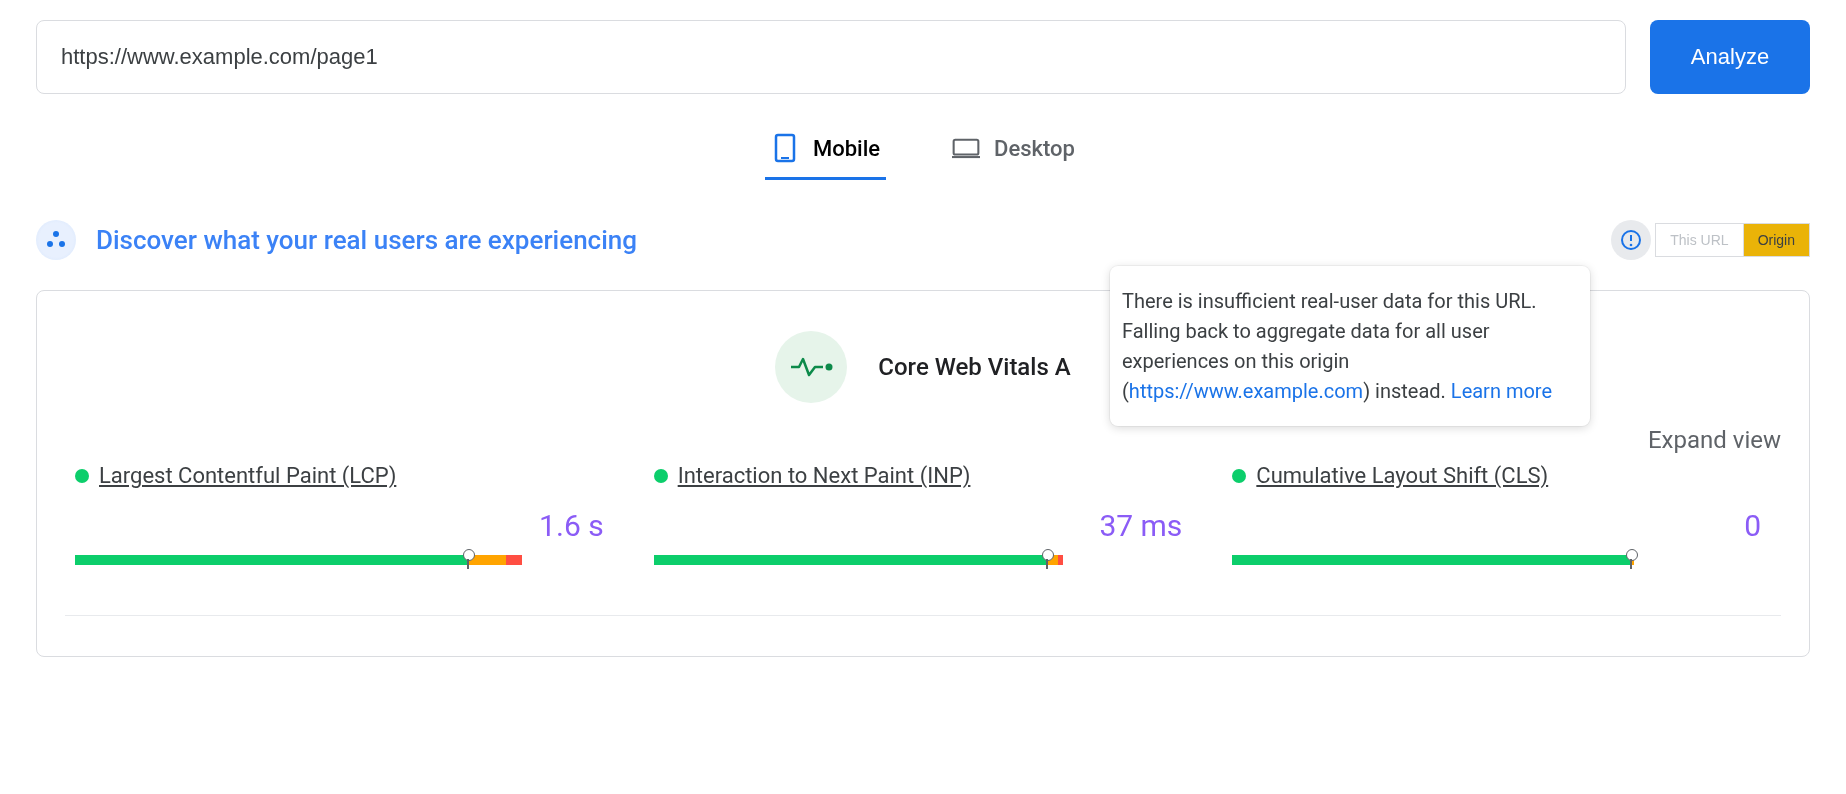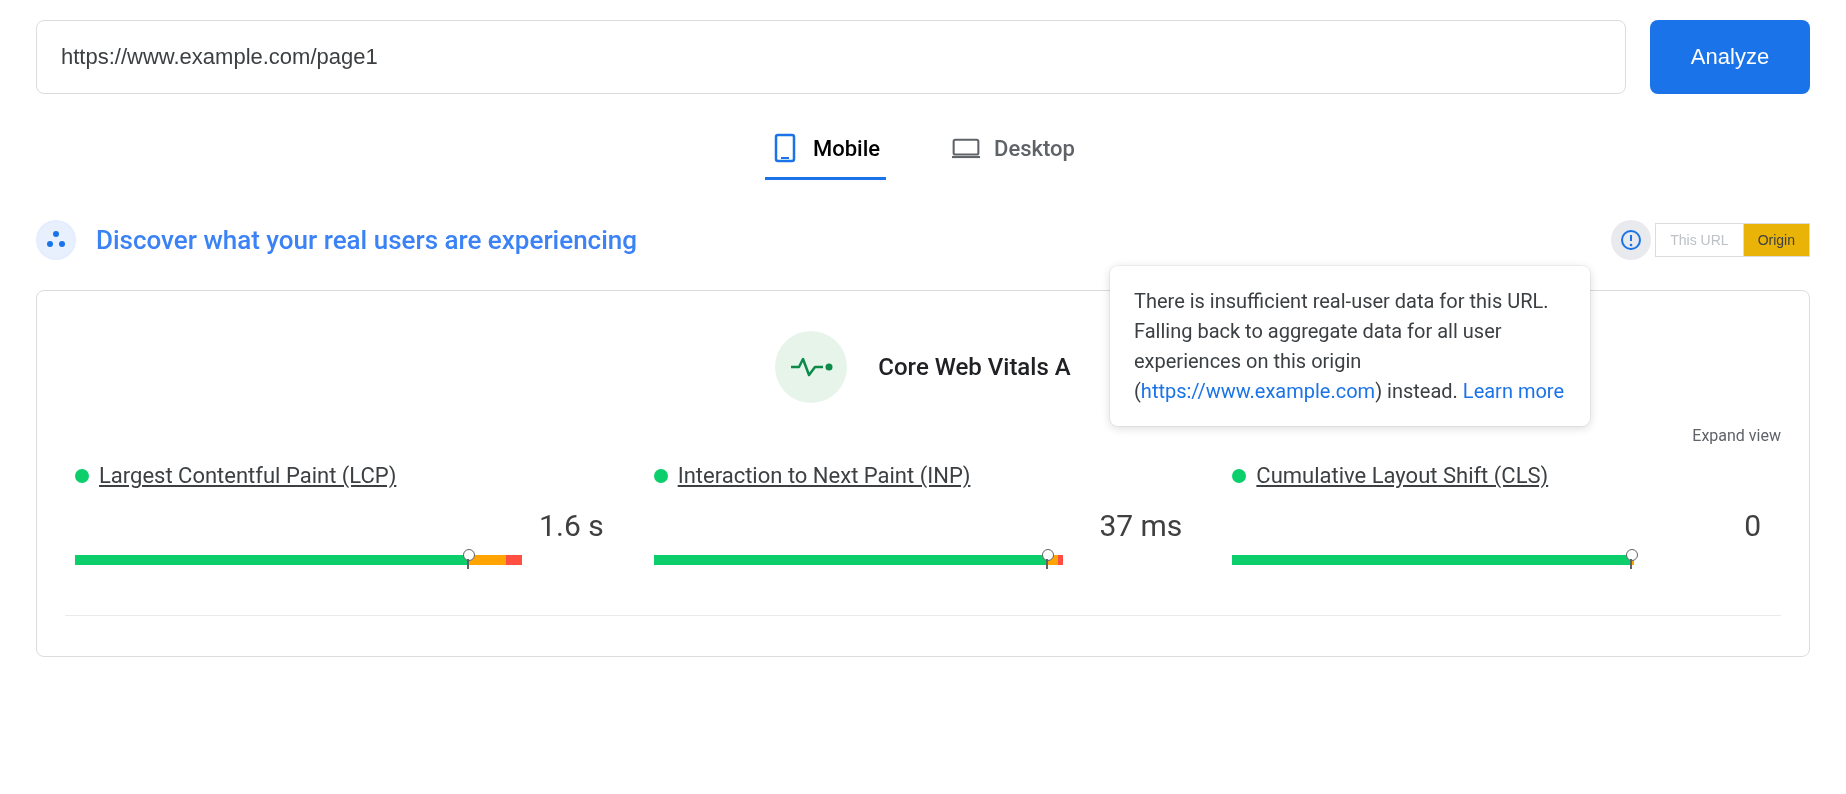--- a/index.html
+++ b/index.html
@@ -123,21 +123,21 @@
       border-left: 1px solid #dadce0;
     }
     .tooltip {
       position: absolute;
       top: 46px;
       right: 220px;
       width: 480px;
       background: #fff;
       border-radius: 8px;
       box-shadow: 0 2px 10px rgba(0,0,0,0.15), 0 0 0 1px rgba(0,0,0,0.04);
-      padding: 20px 24px;
+      padding: 20px 12px;
       font-size: 20px;
       line-height: 1.5;
       color: #3c4043;
       z-index: 10;
     }
     .tooltip a { color: #1a73e8; text-decoration: none; }
     .card {
       border: 1px solid #dadce0;
       border-radius: 8px;
       padding: 40px 28px;
@@ -161,21 +161,21 @@
     }
     .cwv-title {
       font-size: 24px;
       font-weight: 500;
       color: #202124;
     }
     .expand-link {
       position: absolute;
       right: 28px;
       top: 135px;
-      font-size: 16px;
+      font-size: 24px;
       color: #5f6368;
       cursor: pointer;
     }
     .metrics {
       display: flex;
       gap: 40px;
       padding: 0 10px;
     }
     .metric {
       flex: 1;
@@ -195,21 +195,21 @@
     .metric-name {
       font-size: 22px;
       color: #3c4043;
       text-decoration: underline;
       text-decoration-style: solid;
     }
     .metric-value {
       text-align: right;
       font-size: 30px;
       font-weight: 400;
-      color: #404040;
+      color: #8b5cf6;
       margin-bottom: 12px;
       padding-right: 10px;
     }
     .bar {
       height: 10px;
       display: flex;
       position: relative;
     }
     .seg-green { background: #0cce6b; }
     .seg-orange { background: #ffa400; }

